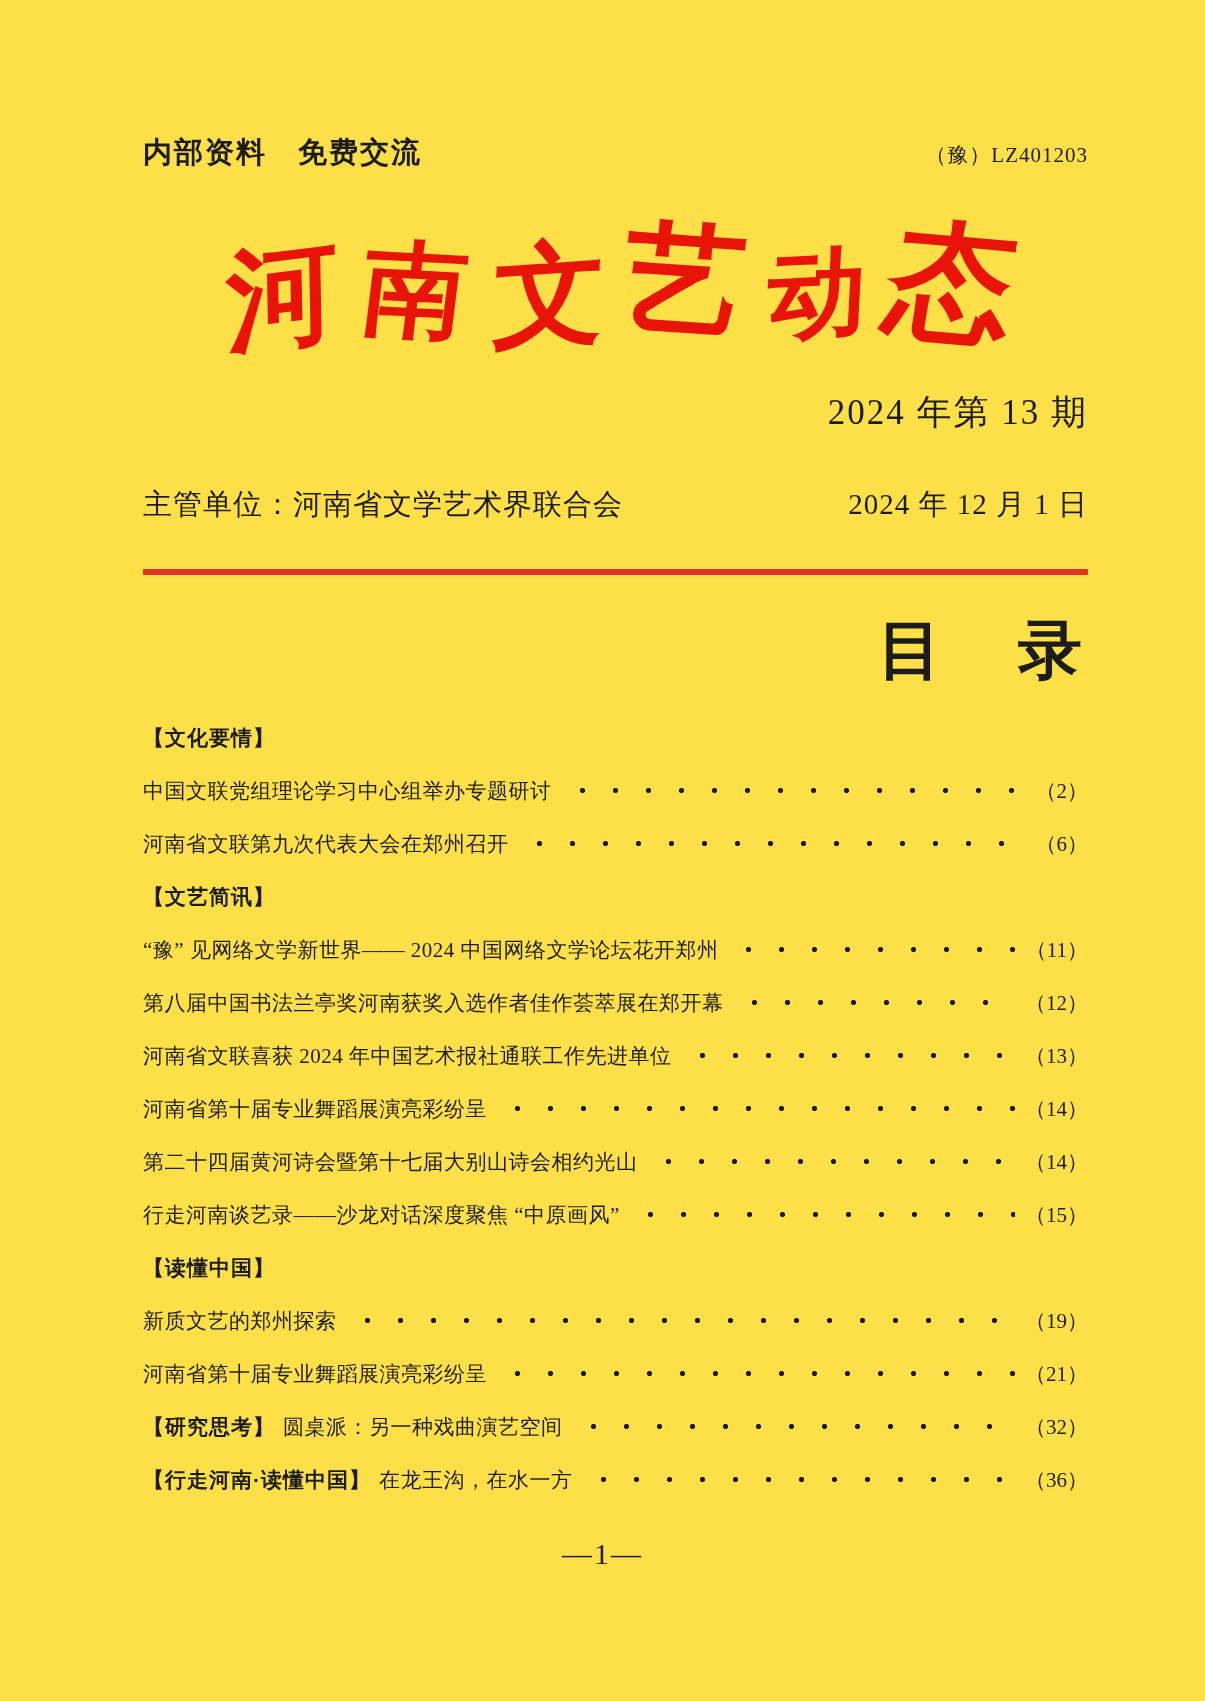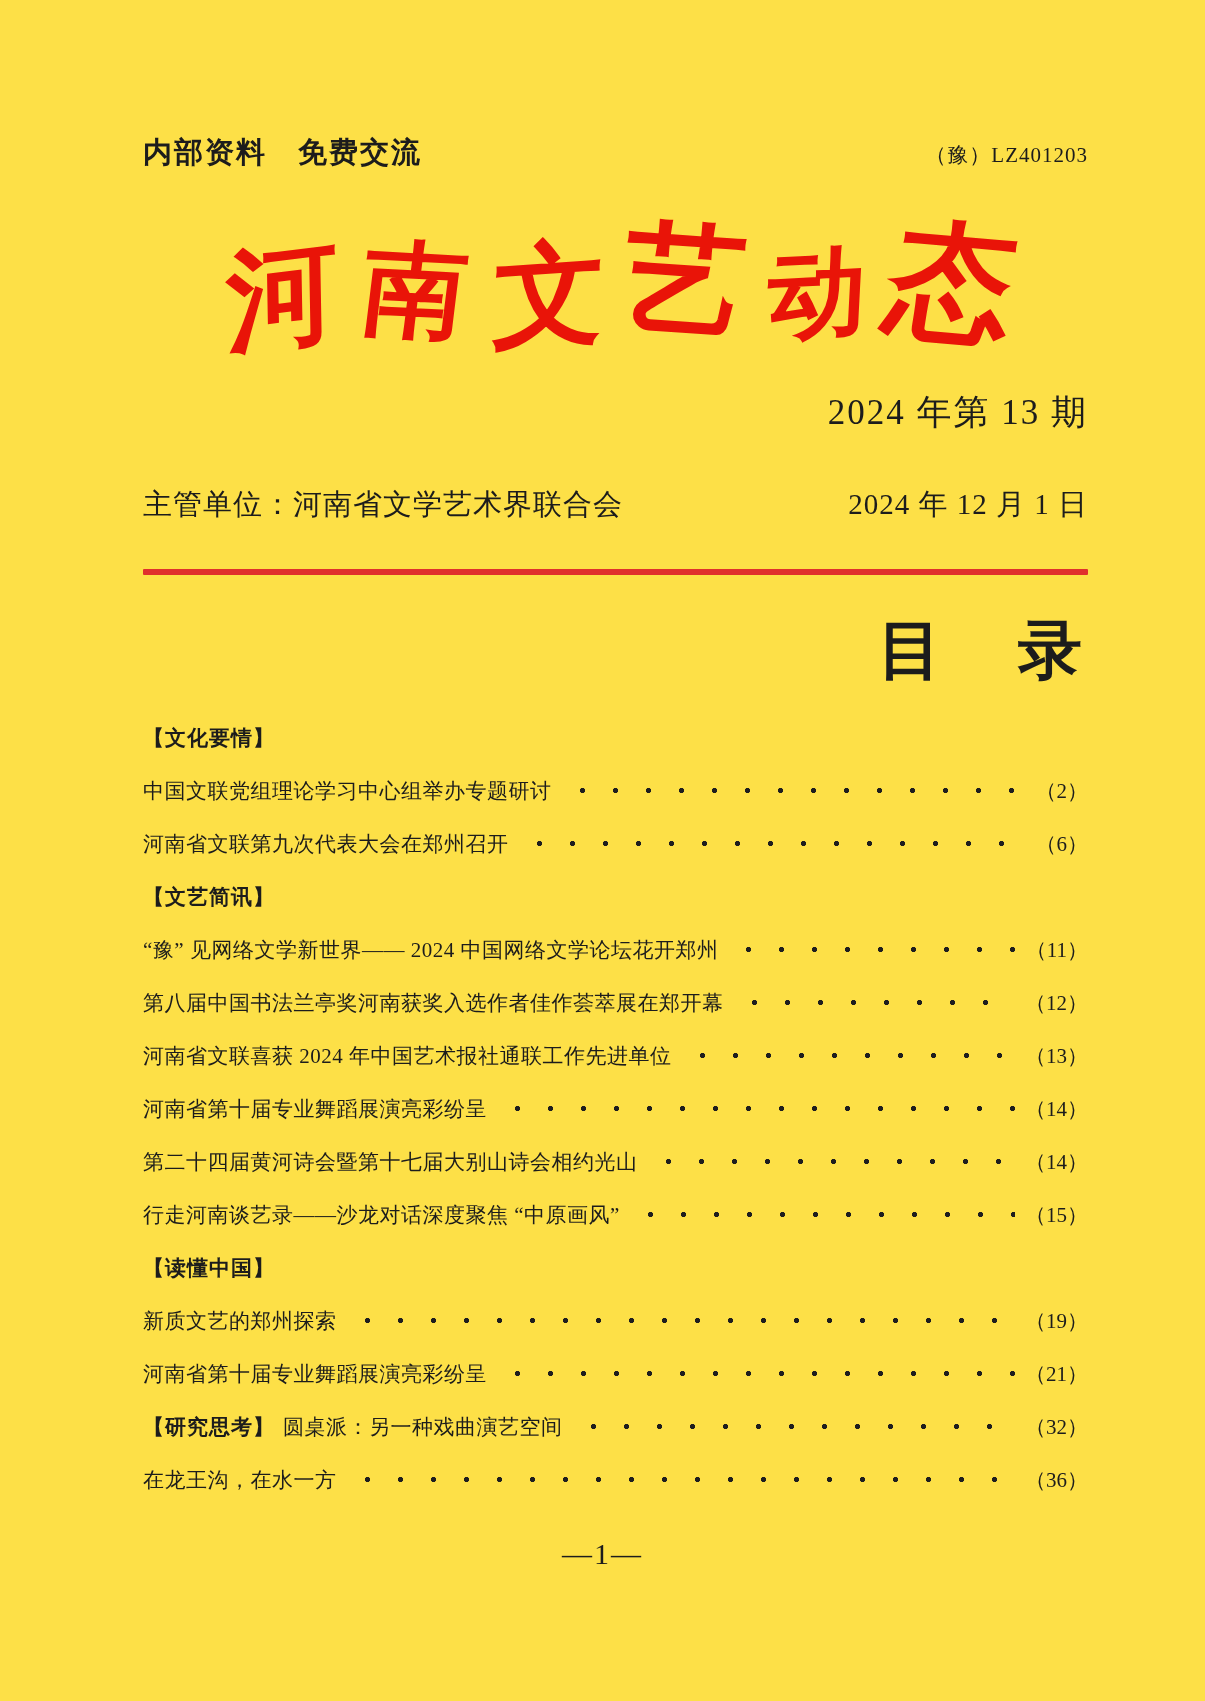--- a/index.html
+++ b/index.html
@@ -221,20 +221,21 @@
           <span class="leader"></span>
           <span class="pagenum">（21）</span>
         </div>
         <div class="toc-row">
           <span class="prefix">【研究思考】</span>
           <span class="title">圆桌派：另一种戏曲演艺空间</span>
           <span class="leader"></span>
           <span class="pagenum">（32）</span>
         </div>
         <div class="toc-row">
+          <span class="prefix">【行走河南·读懂中国】</span>
           <span class="title">在龙王沟，在水一方</span>
           <span class="leader"></span>
           <span class="pagenum">（36）</span>
         </div>
       </div>
 
   </div>
 
   <div class="footer">
     <span>—1—</span>

